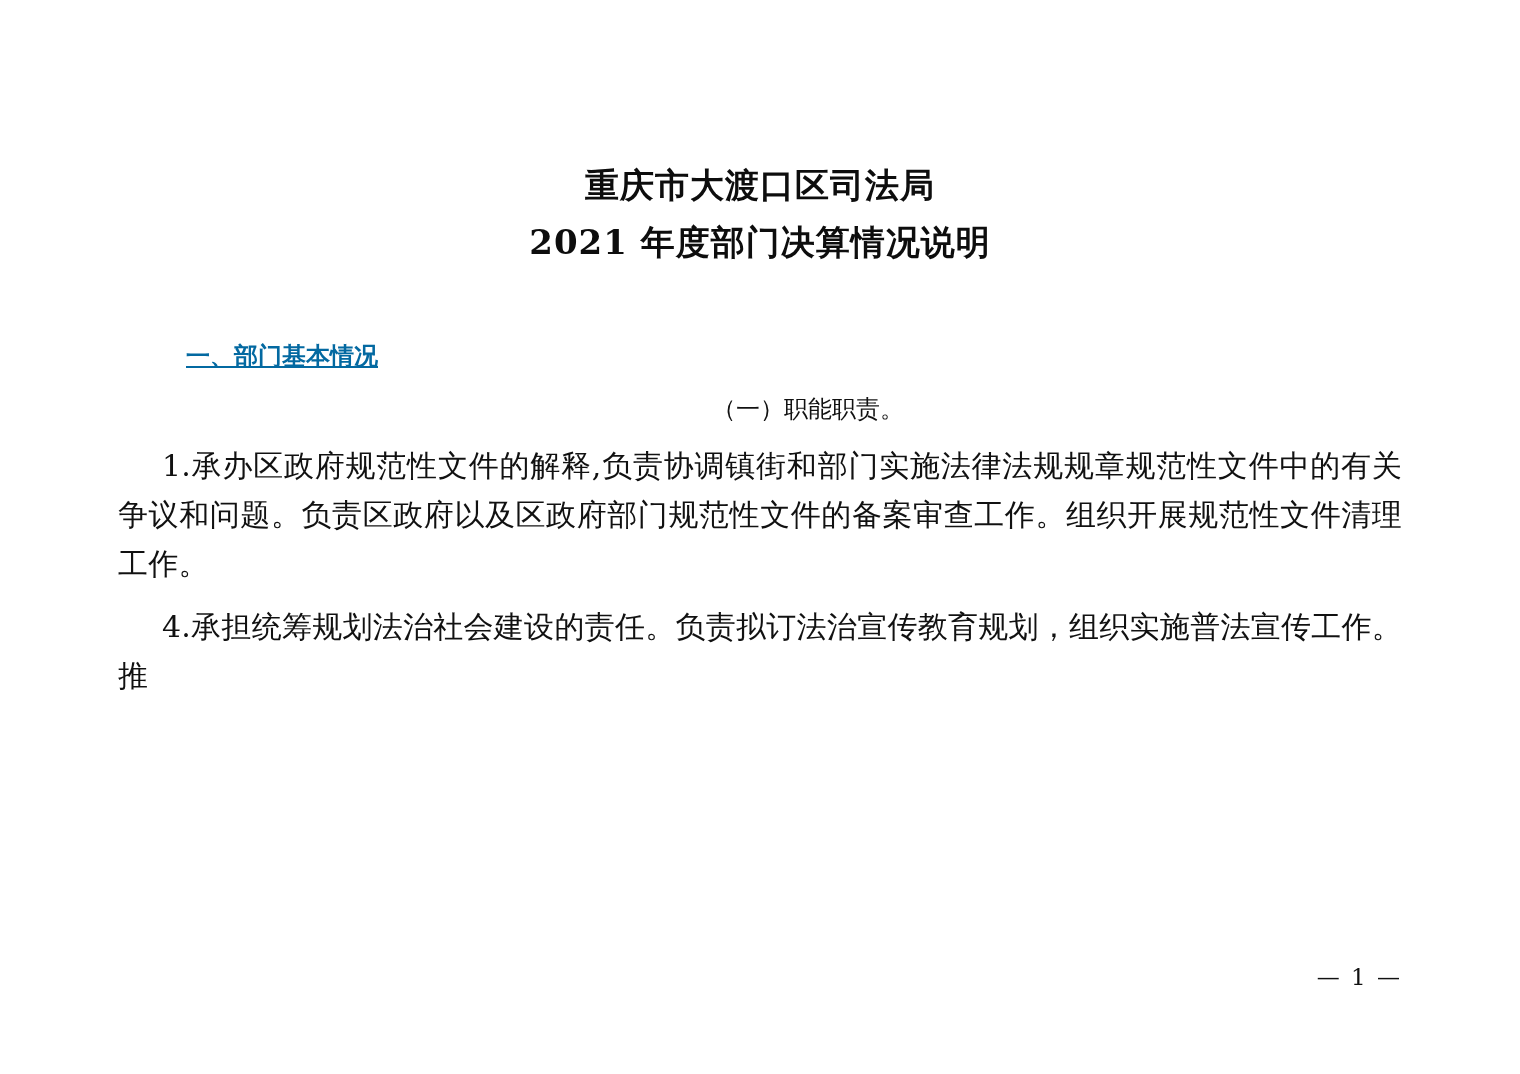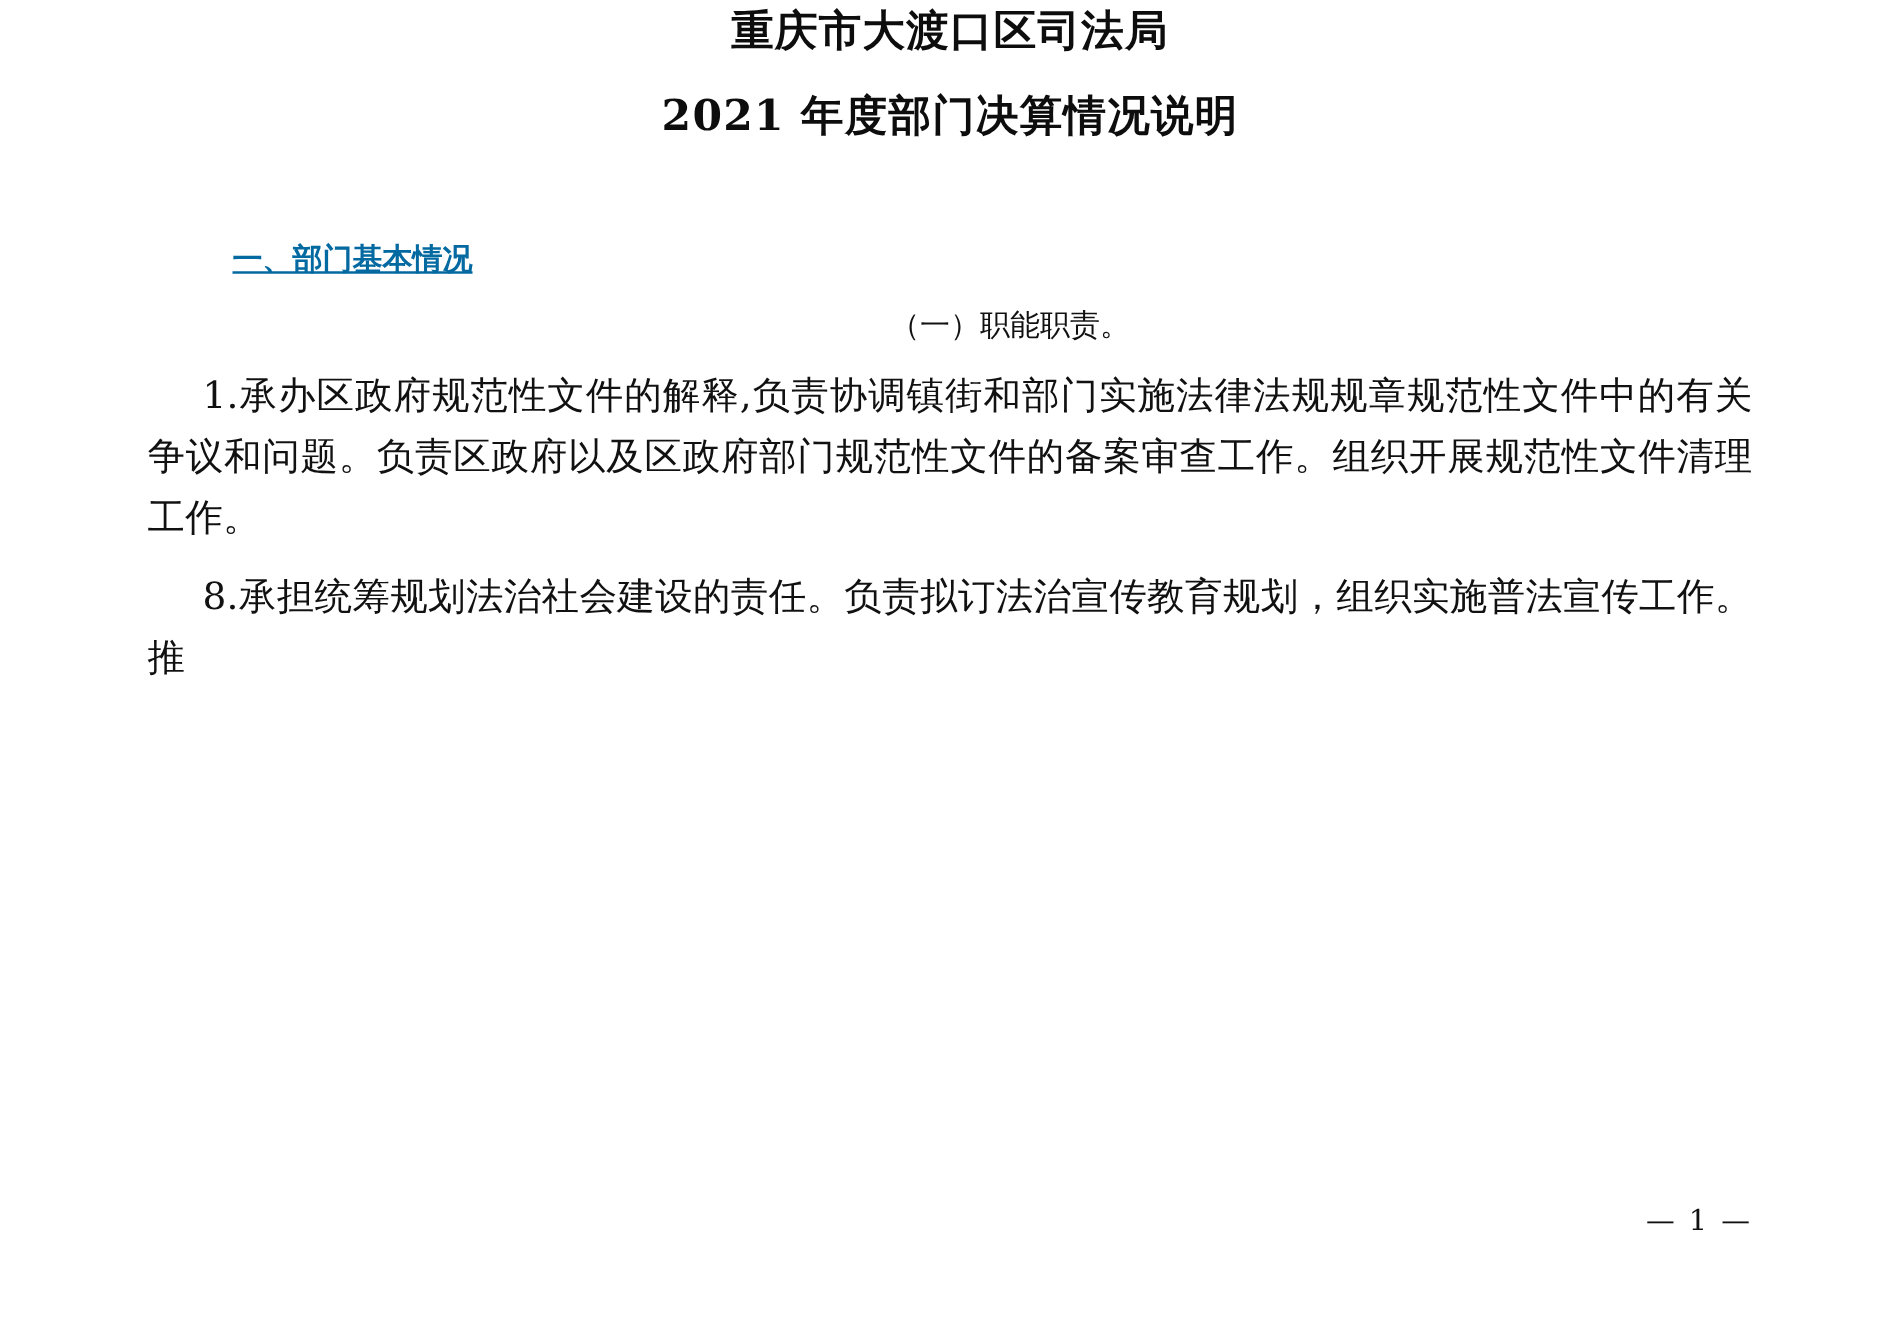--- a/index.html
+++ b/index.html
@@ -26,23 +26,24 @@
   .doc-title {
     text-align: center;
     font-family: "DejaVu Serif", "Liberation Serif", serif;
     font-weight: bold;
     font-size: 34px;
     line-height: 50px;
     letter-spacing: 1px;
     color: #0d0d0d;
   }
   .title-line-1 {
+    margin-top: 160px;
   }
   .title-line-2 {
-    margin-top: 18px;
+    margin-top: 7px;
   }
   .section-heading {
     margin-top: 72px;
     font-family: "DejaVu Sans", "Liberation Sans", sans-serif;
     font-weight: bold;
     font-size: 24px;
     line-height: 34px;
     text-indent: 68px;
     color: #0369a1;
     text-decoration: underline;
@@ -84,18 +85,18 @@
 
     <div class="doc-title title-line-2">2021 年度部门决算情况说明</div>
 
     <div class="section-heading">一、部门基本情况</div>
 
     <div class="sub-heading">（一）职能职责。</div>
 
     <div class="body-para">1.承办区政府规范性文件的解释,负责协调镇街和部门实施法律法规规章规范性文件中的有关争议和问题。负责区政府以及区政府部门规范性文件的备案审查工作。组织开展规范性文件清理工作。</div>
 
 
-    <div class="body-para">8.承担统筹规划法治社会建设的责任。负责拟订法治宣传教育规划，组织实施普法宣传工作。推</div>
+    <div class="body-para">4.承担统筹规划法治社会建设的责任。负责拟订法治宣传教育规划，组织实施普法宣传工作。推</div>
 
   </div>
 
   <div class="page-number">— 1 —</div>
 </div>
 
 </body></html>

